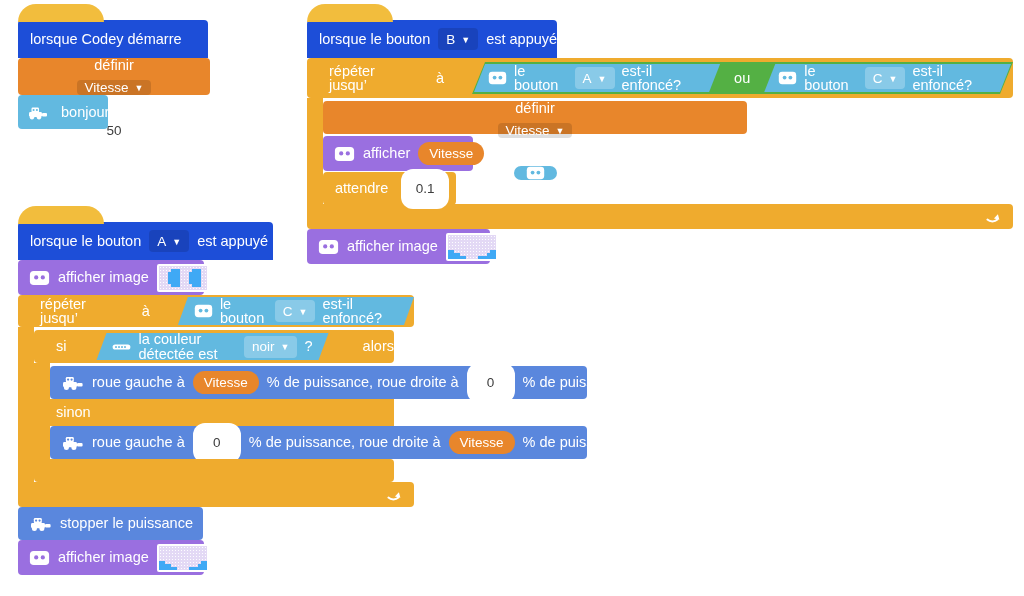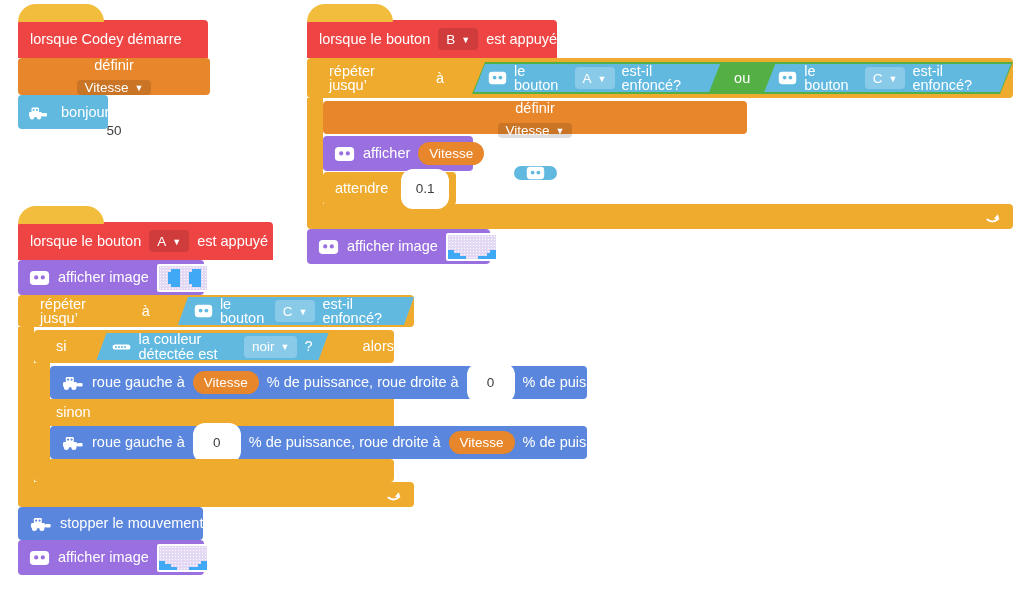--- a/index.html
+++ b/index.html
@@ -9,21 +9,21 @@
     overflow:hidden;position:relative;
   }
   #canvas{position:absolute;left:0;top:0;width:1024px;height:596px;}
 
   
   .blk{position:absolute;box-sizing:border-box;display:flex;align-items:center;
        color:#fff;font-size:14.5px;white-space:nowrap;}
   .lbl{color:#fff;font-size:14.5px;line-height:1;}
 
   
-  .hat{background:#ef4444;border-radius:4px 4px 0 0;}
+  .hat{background:#1d4ed8;border-radius:4px 4px 0 0;}
   .hat .cap{position:absolute;left:0;top:-16px;width:86px;height:18px;
             background:#f2bd3d;border-radius:40px 40px 0 0;}
   .hat-in{padding-left:12px;display:flex;align-items:center;gap:8px;height:100%;}
 
   
   .ctrl{background:#efab2e;}
   .ctrl-head{background:#efab2e;border-radius:4px;display:flex;align-items:center;
              padding-left:22px;gap:24px;position:absolute;box-sizing:border-box;}
   .ctrl-wall{position:absolute;background:#efab2e;}
   .ctrl-foot{position:absolute;background:#efab2e;border-radius:0 4px 4px 4px;}
@@ -632,21 +632,21 @@
         <rect x="1" y="8" width="14" height="5.2" rx="1.4"></rect>
         <rect x="3.8" y="3" width="8" height="5.3" rx="1.3"></rect>
         <circle cx="6.1" cy="5.6" r="1.1" fill="#5a87dd"></circle>
             <circle cx="9.6" cy="5.6" r="1.1" fill="#5a87dd"></circle>
         <circle cx="4.4" cy="13.6" r="2.5"></circle>
             <circle cx="11.9" cy="13.6" r="2.5"></circle>
         <rect x="15" y="9" width="5.6" height="3.6" rx="1.1"></rect>
       </g>
         </svg>
     </span>
-    <span class="lbl">stopper le mouvement</span>
+    <span class="lbl">stopper le puissance</span>
   </div>
 
   <div class="blk looks" style="left:18px;top:540px;width:186px;height:35px;">
     <span>
       <svg width="21" height="16" viewBox="0 0 21 16">
           <g>
         <rect x="0.9" y="0.9" width="19.2" height="14.2" rx="3.8" fill="#fff"></rect>
         <circle cx="7.2" cy="7.4" r="2.1" fill="#9a6fe0"></circle>
             <circle cx="13.8" cy="7.4" r="2.1" fill="#9a6fe0"></circle>
       </g>

